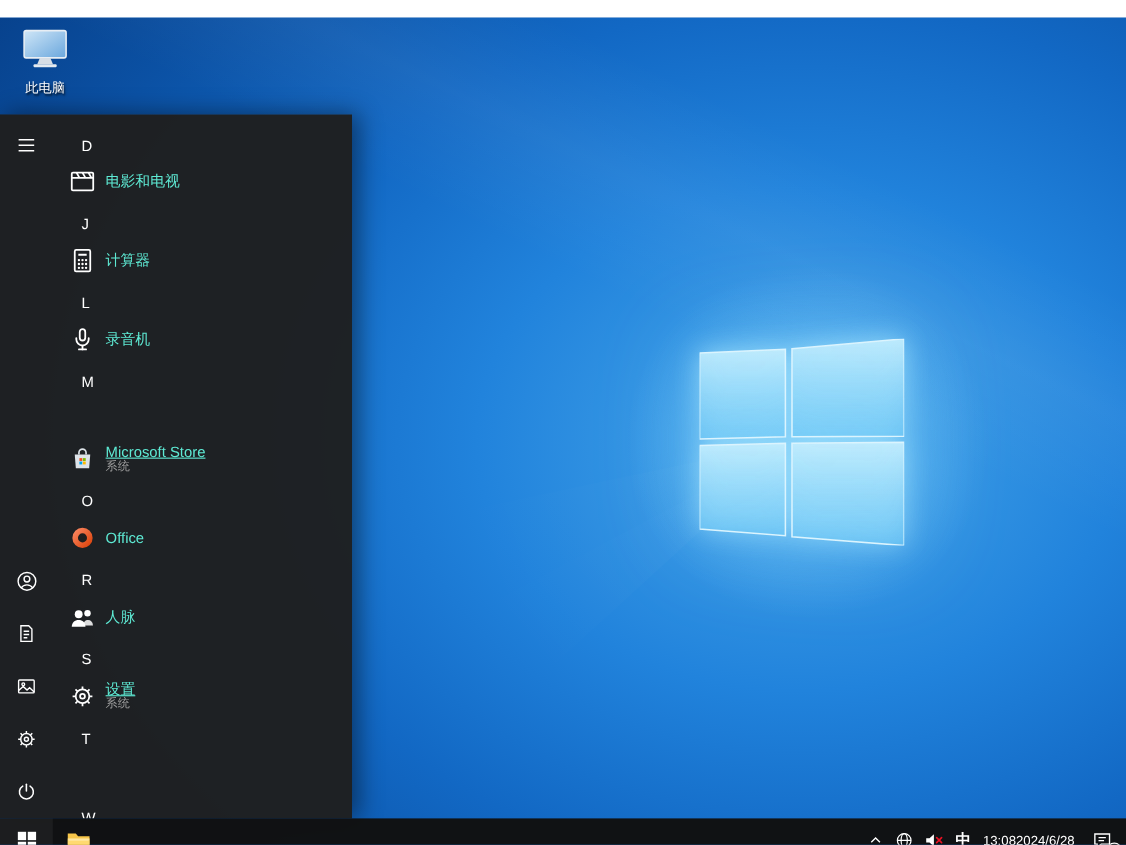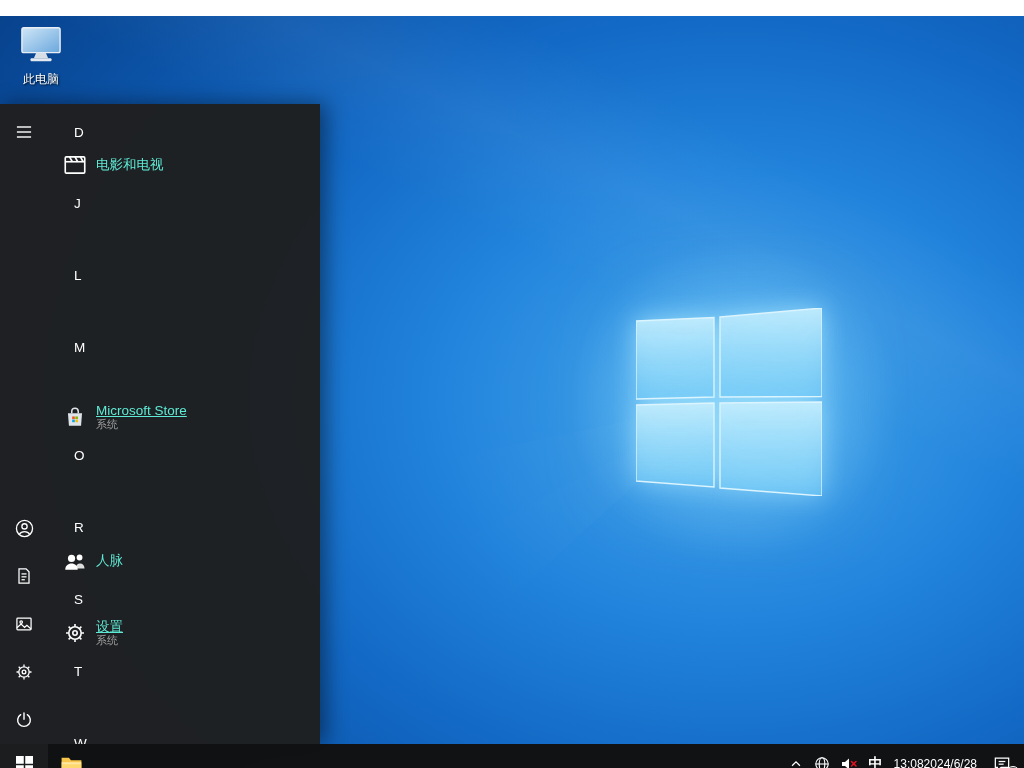--- a/index.html
+++ b/index.html
@@ -178,42 +178,84 @@
                 <line x1="7" y1="4.5" x2="9.5" y2="9"></line>
                 <line x1="12" y1="4.5" x2="14.5" y2="9"></line>
                 <line x1="17" y1="4.5" x2="19.5" y2="9"></line>
               </g>
             </svg>
         </span>
         <span class="app-label">电影和电视</span>
       </div>
 
       <div class="sec-letter" style="top:81px">J</div>
+      <div class="app-row" style="top:115px">
+        <span class="app-icon">
+          <svg width="26" height="26" viewBox="0 0 24 24">
+              <g fill="none" stroke="#fff" stroke-width="1.5">
+                <rect x="5.5" y="3" width="13" height="18" rx="1.2"></rect>
+                <line x1="8.5" y1="7" x2="15.5" y2="7"></line>
+              </g>
+              <g stroke="#fff" stroke-width="2" stroke-linecap="round">
+                <path d="M9 11.5h.01M12 11.5h.01M15 11.5h.01M9 14.8h.01M12 14.8h.01M15 14.8h.01M9 18h.01M12 18h.01M15 18h.01"></path>
+              </g>
+            </svg>
+        </span>
+        <span class="app-label">计算器</span>
+      </div>
 
       <div class="sec-letter" style="top:153px">L</div>
+      <div class="app-row" style="top:187px">
+        <span class="app-icon">
+          <svg width="26" height="26" viewBox="0 0 24 24">
+              <g fill="none" stroke="#fff" stroke-width="1.5" stroke-linecap="round">
+                <rect x="9.7" y="3" width="4.6" height="9.5" rx="2.3"></rect>
+                <path d="M6.8 10.5v1a5.2 5.2 0 0 0 10.4 0v-1"></path>
+                <line x1="12" y1="17" x2="12" y2="20"></line>
+                <line x1="9" y1="20" x2="15" y2="20"></line>
+              </g>
+            </svg>
+        </span>
+        <span class="app-label">录音机</span>
+      </div>
 
       <div class="sec-letter" style="top:225px">M</div>
       <div class="app-row" style="top:295px">
         <span class="app-icon">
           <svg width="26" height="26" viewBox="0 0 24 24">
               <path d="M9 8.5V7a3 3 0 0 1 6 0v1.5" fill="none" stroke="#dde3e8" stroke-width="1.4"></path>
               <path d="M5.5 8.5h13L17.6 20H6.4z" fill="#dde3e8"></path>
               <rect x="9.4" y="11.5" width="2.4" height="2.4" fill="#f25022"></rect>
               <rect x="12.3" y="11.5" width="2.4" height="2.4" fill="#7fba00"></rect>
               <rect x="9.4" y="14.4" width="2.4" height="2.4" fill="#00a4ef"></rect>
               <rect x="12.3" y="14.4" width="2.4" height="2.4" fill="#ffb900"></rect>
             </svg>
         </span>
         <span class="app-text">
           <span class="app-label">Microsoft Store</span>
           <span class="app-sub">系统</span>
         </span>
       </div>
 
       <div class="sec-letter" style="top:333px">O</div>
+      <div class="app-row" style="top:367px">
+        <span class="app-icon">
+          <svg width="26" height="26" viewBox="0 0 24 24">
+              <defs>
+                <linearGradient id="og" x1="0" y1="0" x2="1" y2="1">
+                  <stop offset="0" stop-color="#ff8f6b"></stop>
+                  <stop offset="1" stop-color="#d83b01"></stop>
+                </linearGradient>
+              </defs>
+              <circle cx="12" cy="12" r="8.5" fill="url(#og)"></circle>
+              <circle cx="12" cy="12" r="3.8" fill="#1f1f1f"></circle>
+            </svg>
+        </span>
+        <span class="app-label">Office</span>
+      </div>
 
       <div class="sec-letter" style="top:405px">R</div>
       <div class="app-row" style="top:439px">
         <span class="app-icon">
           <svg width="26" height="26" viewBox="0 0 24 24" fill="#fff">
               <circle cx="16.2" cy="8.8" r="2.7"></circle>
               <path d="M12.6 19c0-2.9 1.8-4.6 4.1-4.6 2.2 0 3.9 1.6 4.1 4.6z" opacity=".85"></path>
               <circle cx="8.8" cy="9.6" r="3.3"></circle>
               <path d="M3 20c0-3.4 2.5-5.6 5.8-5.6 3.2 0 5.7 2.2 5.7 5.6z"></path>
             </svg>

